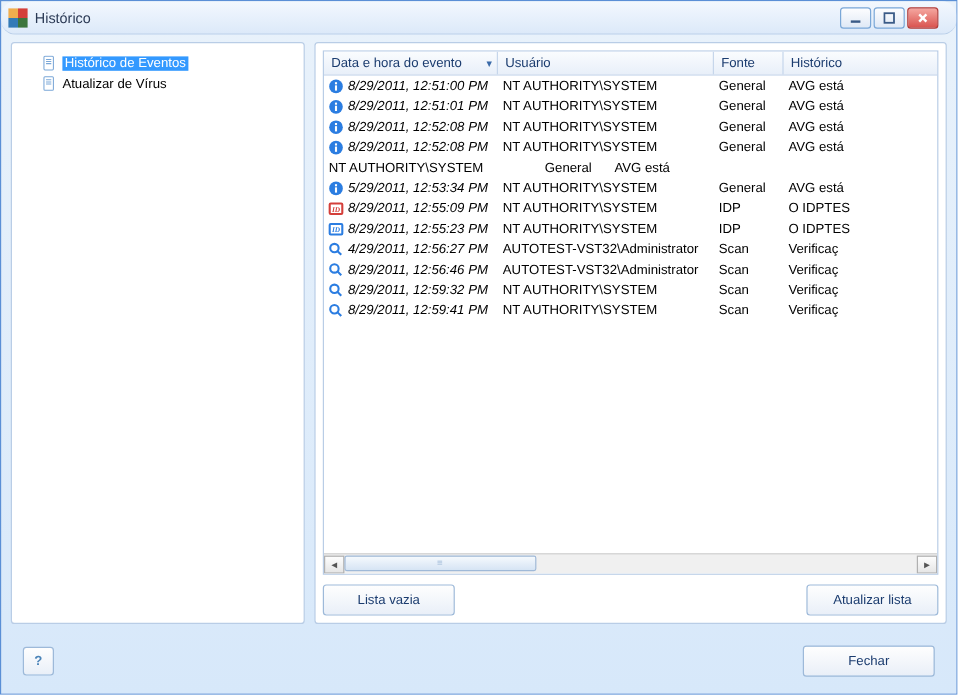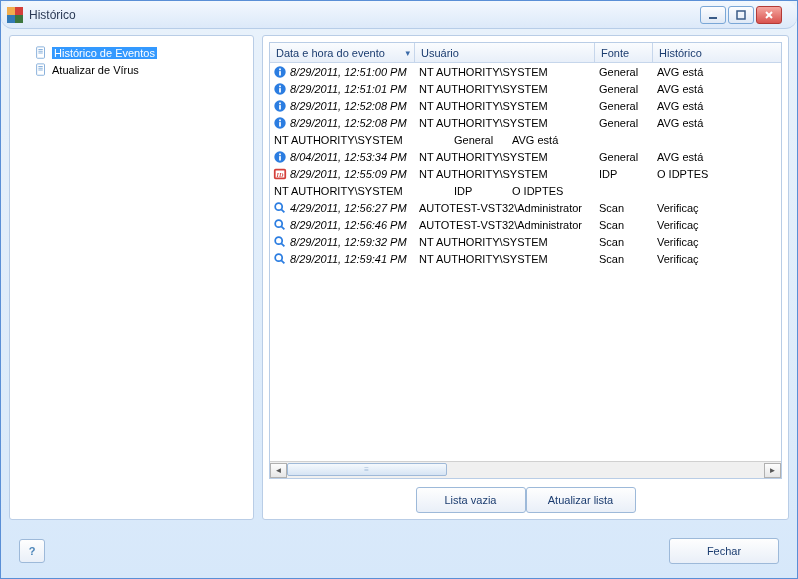--- a/index.html
+++ b/index.html
@@ -195,21 +195,21 @@
     height: 13px;
     width: 160px;
     background: linear-gradient(#f5f9fd,#d6e4f4);
     border: 1px solid #9fb9d8;
     border-radius: 2px;
     display:flex; align-items:center; justify-content:center;
   }
   .hscroll .thumb .grip { color:#9fb9d8; font-size:8px; letter-spacing:1px;}
   .btn-row {
     display: flex;
-    justify-content: center;
+    justify-content: space-between;
     margin-top: 8px;
   }
   .btn {
     min-width: 110px;
     height: 26px;
     background: linear-gradient(#fefefe, #e9eff8);
     border: 1px solid #9db9d9;
     border-radius: 3px;
     display: flex;
     align-items: center;
@@ -366,39 +366,46 @@
                 <div class="cell col-src">General</div>
                 <div class="cell col-desc">AVG está</div>
               </div>
               <div class="row">
                 <div class="cell col-date">
                   <svg class="icon" viewBox="0 0 16 16">
                     <circle cx="8" cy="8" r="6.5" fill="#2b7de1"></circle>
                     <rect x="7" y="7" width="2" height="5" fill="#fff"></rect>
                     <rect x="7" y="4" width="2" height="2" fill="#fff"></rect>
                   </svg>
-                  <span>8/04/2011, 12:53:34 PM</span>
+                  <span>5/29/2011, 12:53:34 PM</span>
                 </div>
                 <div class="cell col-user">NT AUTHORITY\SYSTEM</div>
                 <div class="cell col-src">General</div>
                 <div class="cell col-desc">AVG está</div>
               </div>
               <div class="row">
                 <div class="cell col-date">
                   <svg class="icon" viewBox="0 0 16 16">
                     <rect x="2" y="3" width="12" height="10" rx="1" fill="#fff" stroke="#d43f3a" stroke-width="2"></rect>
                     <text x="8" y="11" font-size="7" text-anchor="middle" fill="#d43f3a" font-family="Tahoma" font-weight="bold">ID</text>
                   </svg>
                   <span>8/29/2011, 12:55:09 PM</span>
                 </div>
                 <div class="cell col-user">NT AUTHORITY\SYSTEM</div>
                 <div class="cell col-src">IDP</div>
                 <div class="cell col-desc">O IDPTES</div>
               </div>
               <div class="row">
+                <div class="cell col-date">
+                  <svg class="icon" viewBox="0 0 16 16">
+                    <rect x="2" y="3" width="12" height="10" rx="1" fill="#fff" stroke="#2b7de1" stroke-width="2"></rect>
+                    <text x="8" y="11" font-size="7" text-anchor="middle" fill="#2b7de1" font-family="Tahoma" font-weight="bold">ID</text>
+                  </svg>
+                  <span>8/29/2011, 12:55:23 PM</span>
+                </div>
                 <div class="cell col-user">NT AUTHORITY\SYSTEM</div>
                 <div class="cell col-src">IDP</div>
                 <div class="cell col-desc">O IDPTES</div>
               </div>
               <div class="row">
                 <div class="cell col-date">
                   <svg class="icon" viewBox="0 0 16 16">
                     <circle cx="6.5" cy="6.5" r="4" fill="none" stroke="#2b7de1" stroke-width="2"></circle>
                     <line x1="9.5" y1="9.5" x2="13" y2="13" stroke="#2b7de1" stroke-width="2"></line>
                   </svg>

